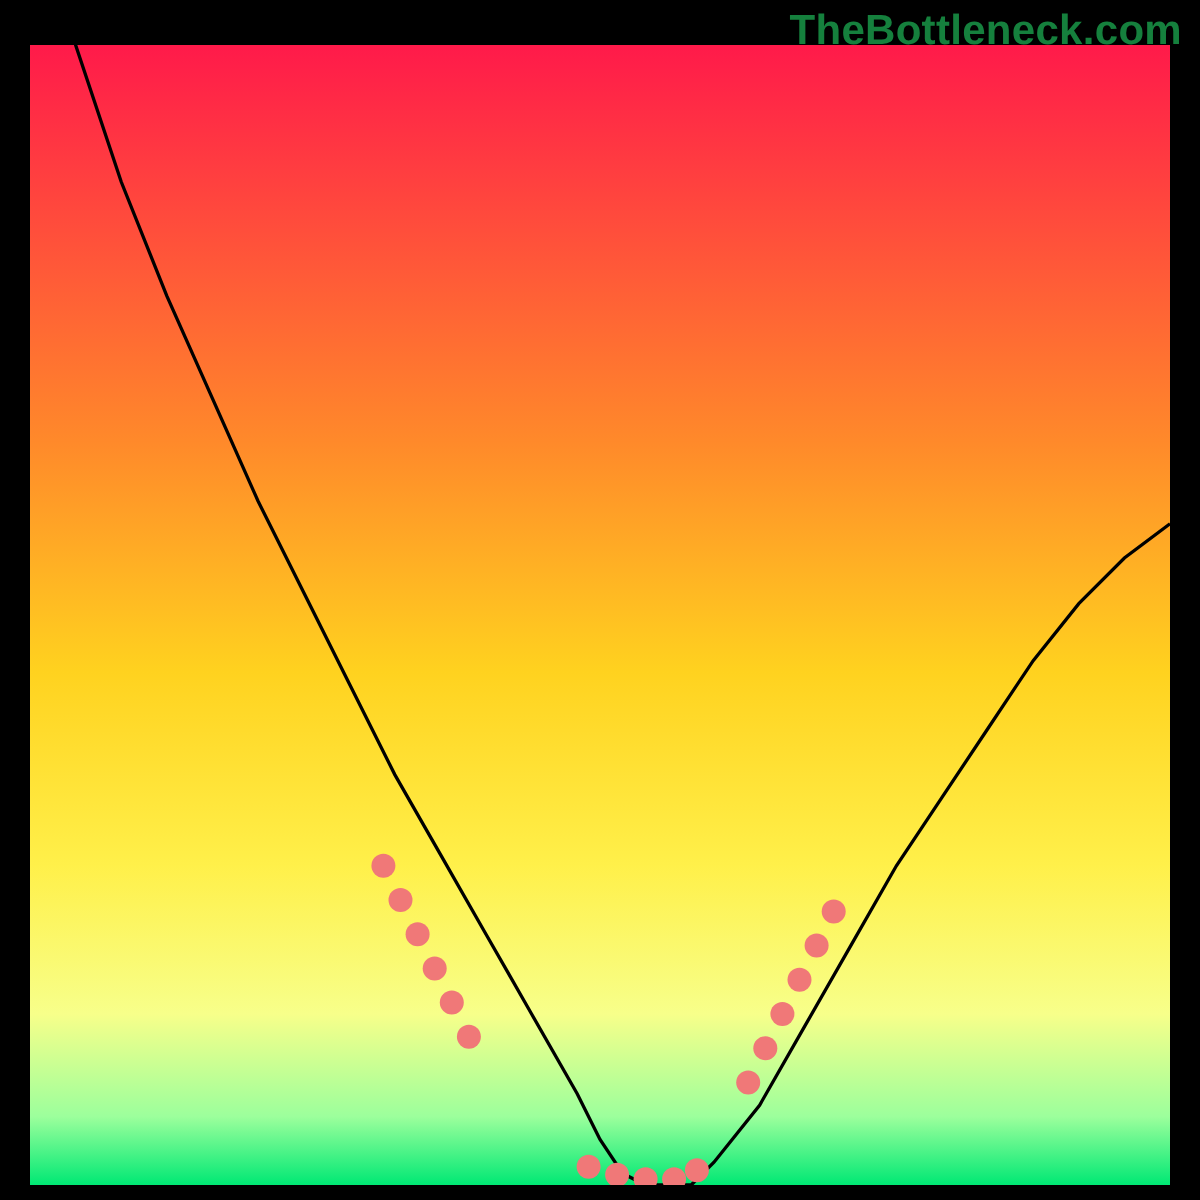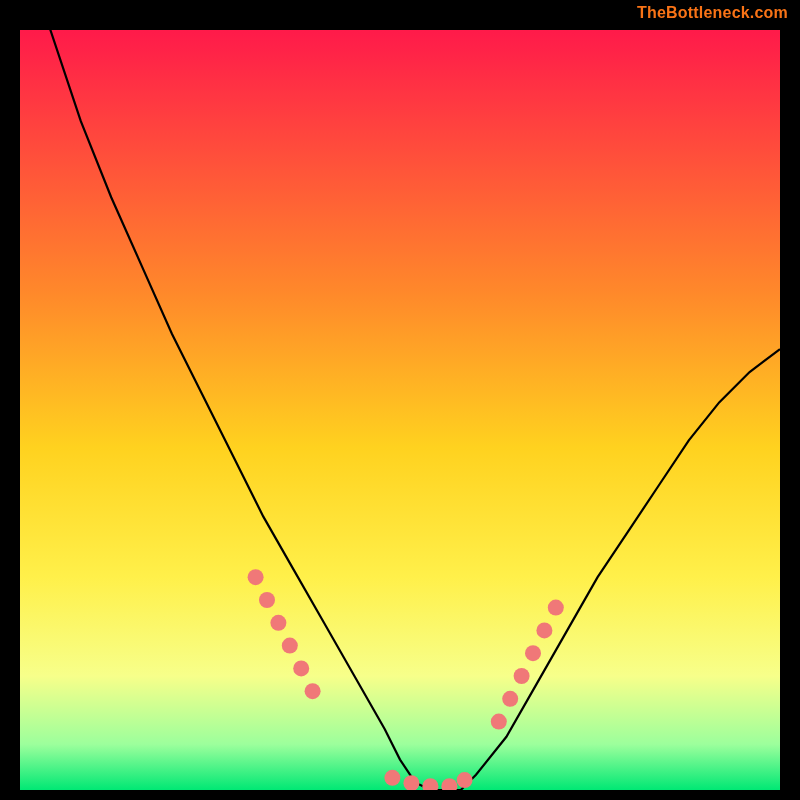--- a/index.html
+++ b/index.html
@@ -8,23 +8,23 @@
     width: 800px;
     height: 800px;
     background: #000000;
     position: relative;
   }
   .watermark {
     position: absolute;
     top: 4px;
     right: 12px;
     font-family: Arial, Helvetica, sans-serif;
-    font-size: 16px;
+    font-size: 28px;
     font-weight: bold;
-    color: #f97316;
+    color: #15803d;
     letter-spacing: 0.2px;
     z-index: 5;
   }
   .plot {
     position: absolute;
     left: 20px;
     top: 30px;
     width: 760px;
     height: 760px;
   }

